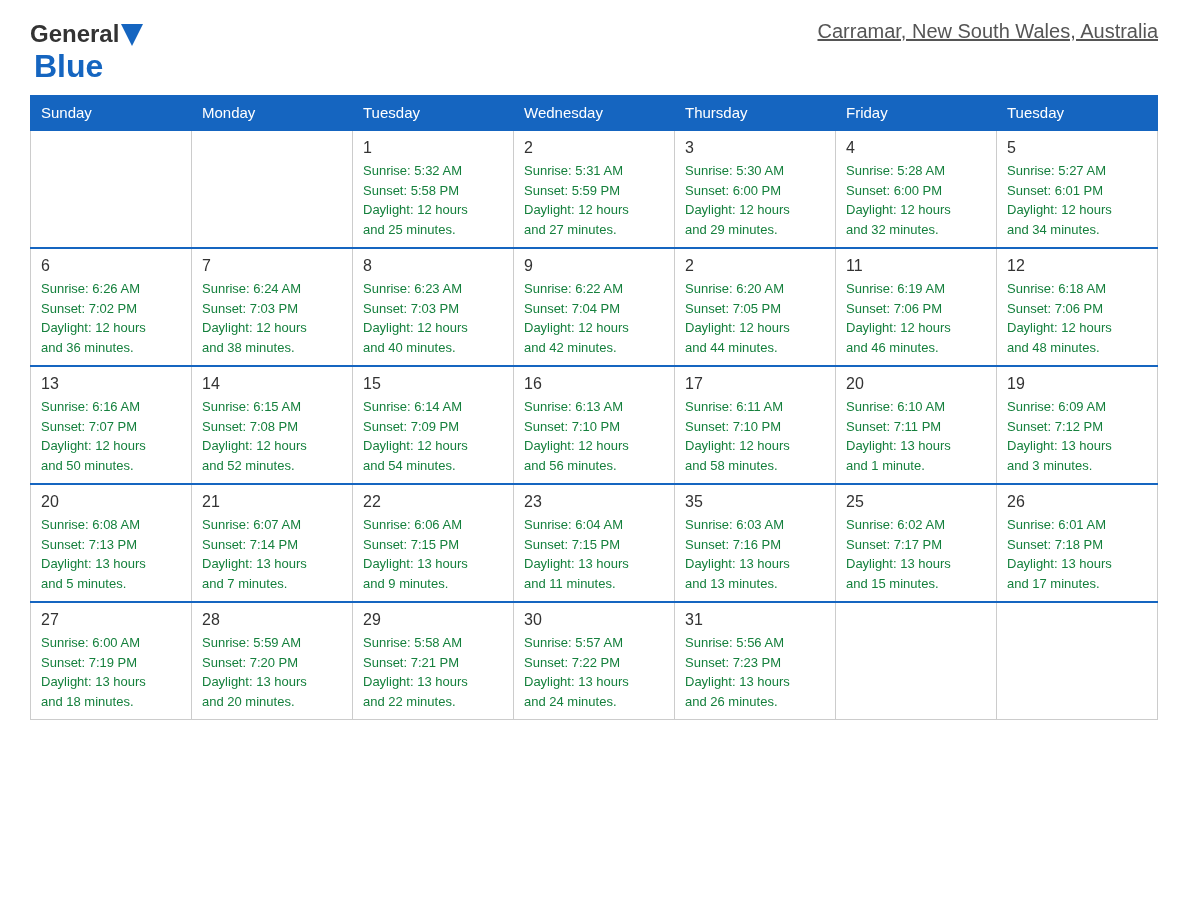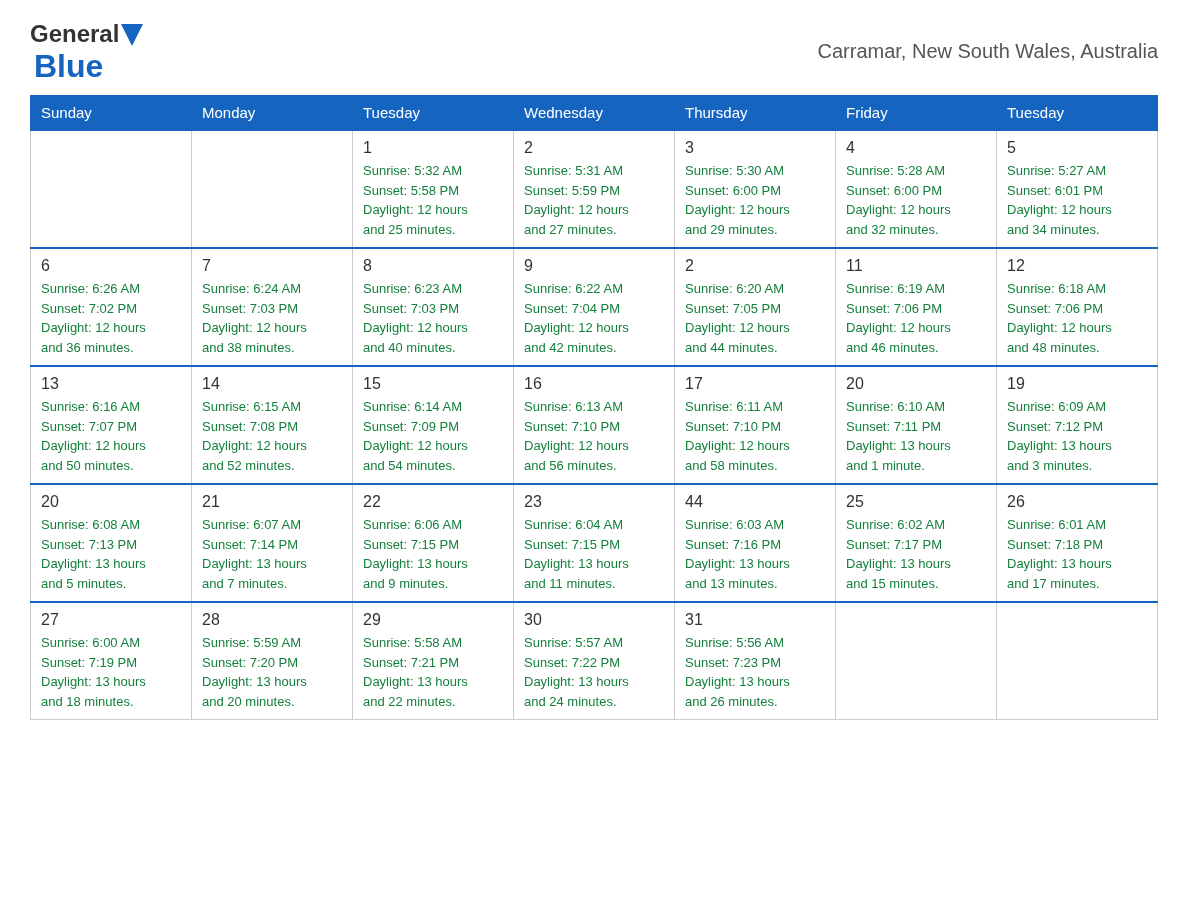--- a/index.html
+++ b/index.html
@@ -21,21 +21,22 @@
     }
     .month-title {
       font-size: 48px;
       font-weight: 300;
       color: #333;
       line-height: 1.1;
     }
     .location-subtitle {
       font-size: 20px;
       color: #555;
-      margin-top: 20px;
+      margin-top: 0;
+      text-decoration: underline;
     }
     .calendar {
       width: 100%;
       border-collapse: collapse;
     }
     .calendar th {
       background-color: #1565c0;
       color: #fff;
       font-size: 15px;
       font-weight: normal;
@@ -215,21 +216,21 @@
         </td>
         <td>
           <span class="day-number">22</span>
           <div class="day-info">Sunrise: 6:06 AM<br>Sunset: 7:15 PM<br>Daylight: 13 hours<br>and 9 minutes.</div>
         </td>
         <td>
           <span class="day-number">23</span>
           <div class="day-info">Sunrise: 6:04 AM<br>Sunset: 7:15 PM<br>Daylight: 13 hours<br>and 11 minutes.</div>
         </td>
         <td>
-          <span class="day-number">44</span>
+          <span class="day-number">35</span>
           <div class="day-info">Sunrise: 6:03 AM<br>Sunset: 7:16 PM<br>Daylight: 13 hours<br>and 13 minutes.</div>
         </td>
         <td>
           <span class="day-number">25</span>
           <div class="day-info">Sunrise: 6:02 AM<br>Sunset: 7:17 PM<br>Daylight: 13 hours<br>and 15 minutes.</div>
         </td>
         <td>
           <span class="day-number">26</span>
           <div class="day-info">Sunrise: 6:01 AM<br>Sunset: 7:18 PM<br>Daylight: 13 hours<br>and 17 minutes.</div>
         </td>

